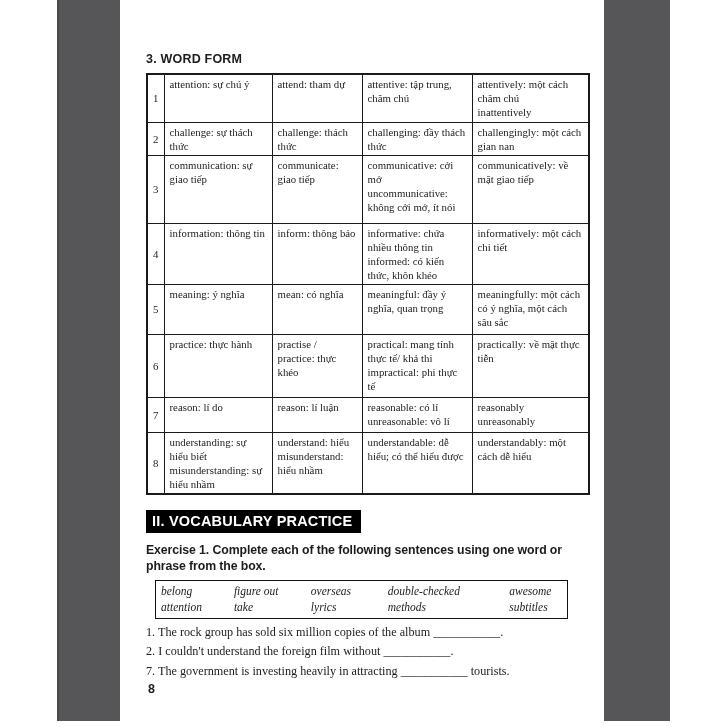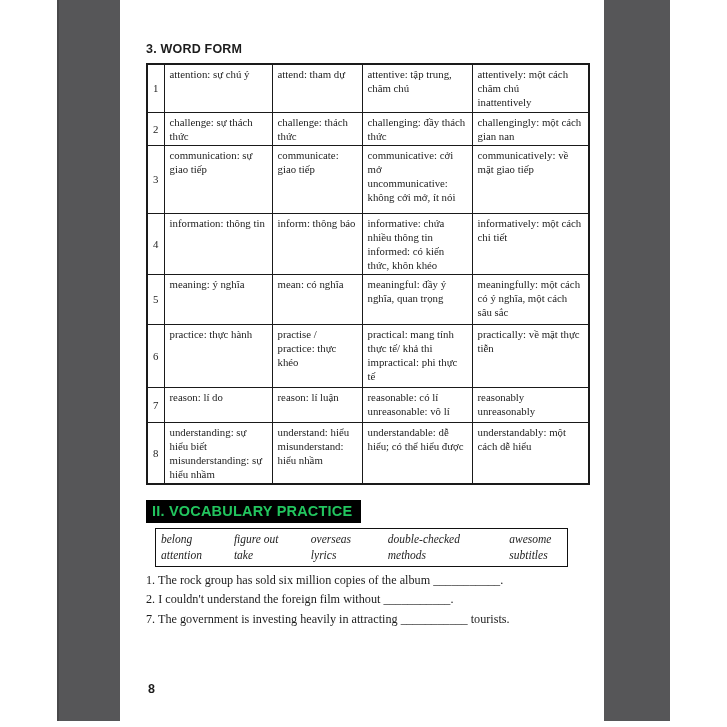--- a/index.html
+++ b/index.html
@@ -5,21 +5,21 @@
   html,body { margin:0; padding:0; }
   body {
     width:727px; height:727px; position:relative; overflow:hidden;
     background:#ffffff; font-family:"Liberation Serif", serif; color:#1c1c1c;
   }
   
   .band { position:absolute; top:0; height:721px; background:#565658; }
   .band-left  { left:57px;  width:61px; border-left:2px solid #48484a; }
   .band-right { left:604px; width:66px; }
 
-  .content { position:absolute; left:146px; top:42px; width:442px; }
+  .content { position:absolute; left:146px; top:52px; width:442px; }
 
   .heading {
     font-family:"Liberation Sans", sans-serif; font-weight:bold;
     font-size:12.5px; margin:0 0 7px 0; letter-spacing:0.2px;
   }
 
   table.wf { border-collapse:collapse; width:442px; border:2px solid #1a1a1a; table-layout:fixed; }
   .wf th, .wf td {
     border:1px solid #1a1a1a; padding:2px 5px 2px 5px;
     font-size:10.8px; line-height:1.3; vertical-align:top;
@@ -27,21 +27,21 @@
   }
   .wf th { font-size:11.5px; font-weight:bold; text-align:center; vertical-align:middle; padding:3px 2px; }
   .wf td.num { text-align:center; vertical-align:middle; padding:2px 1px; }
   tr.hrow { height:20px; }
   tr.r1 { height:48px; } tr.r2 { height:30px; } tr.r3 { height:68px; }
   tr.r4 { height:56px; } tr.r5 { height:50px; } tr.r6 { height:63px; }
   tr.r7 { height:35px; } tr.r8 { height:58px; }
 
   .banner-wrap { margin-top:15px; }
   .banner {
-    display:inline-block; background:#000; color:#22c55e;
+    display:inline-block; background:#000; color:#ffffff;
     font-family:"Liberation Sans", sans-serif; font-weight:bold;
     font-size:14.5px; padding:3px 9px 4px 6px; letter-spacing:0.2px;
   }
 
   .instruction {
     font-family:"Liberation Sans", sans-serif; font-weight:bold;
     font-size:12.3px; line-height:1.35; margin-top:9px; width:442px; letter-spacing:-0.1px;
   }
 
   .word-box {
@@ -141,20 +141,21 @@
       <td>understandable: dễ hiểu; có thể hiểu được</td>
       <td>understandably: một cách dễ hiểu</td>
     </tr>
   </tbody>
     </table>
 
   <div class="banner-wrap">
     <span class="banner">II. VOCABULARY PRACTICE</span>
   </div>
 
+  <div class="instruction">Exercise 1. Complete each of the following sentences using one word or phrase from the box.</div>
 
   <div class="word-box">
     <table>
       <colgroup>
         <col style="width:18%">
           <col style="width:19%">
           <col style="width:19%">
           <col style="width:30%">
           <col style="width:14%">
       </colgroup>

